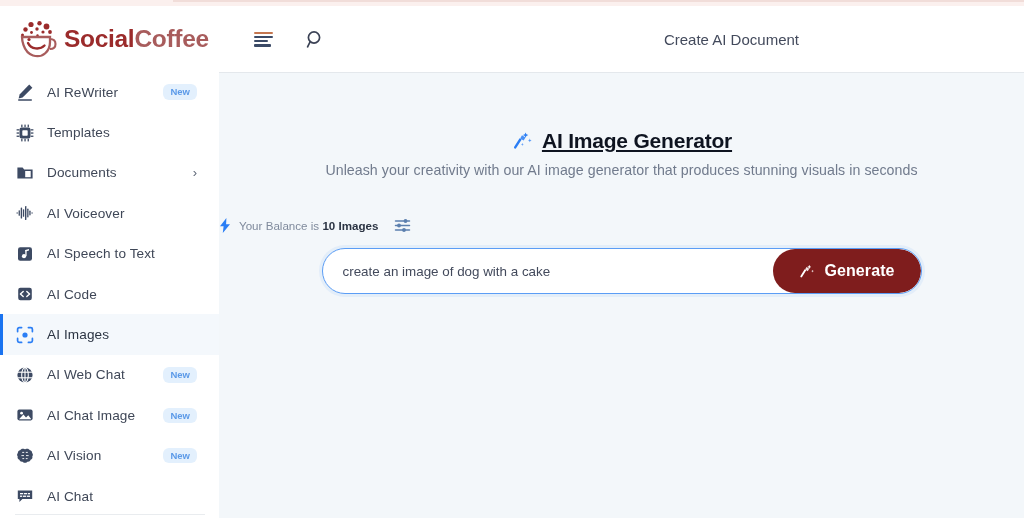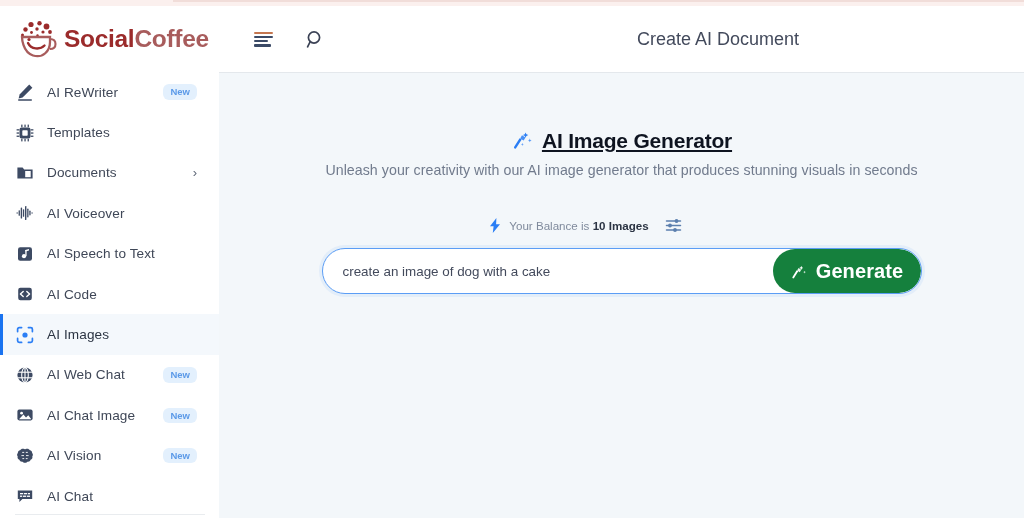--- a/index.html
+++ b/index.html
@@ -43,21 +43,21 @@
   .hamburger { width: 19px; height: 15px; display: flex; flex-direction: column;
     justify-content: space-between; }
   .hamburger i { display: block; height: 2.4px; border-radius: 1px; background: #3b4a66; }
   .hamburger i:nth-child(1) { width: 100%; background: #c4764f; }
   .hamburger i:nth-child(2) { width: 100%; }
   .hamburger i:nth-child(3) { width: 72%; }
   .hamburger i:nth-child(4) { width: 86%; }
 
   .create-doc {
     position: absolute; right: 21px; top: 50%; transform: translateY(-50%);
-    font-size: 18px; color: #434a5c; white-space: nowrap; cursor: pointer;
+    font-size: 15px; color: #434a5c; white-space: nowrap; cursor: pointer;
   }
 
   
   .sidebar {
     position: absolute; top: 72px; left: 0; width: 219px; height: 446px;
     background: #ffffff; padding-top: 0px; overflow: hidden;
   }
   .nav-item {
     position: relative; display: flex; align-items: center; height: 40.4px;
     padding-left: 16px; cursor: pointer; gap: 13px;
@@ -103,21 +103,21 @@
   .title-icon { width: 22px; height: 22px; flex: none; }
   .page-title {
     font-size: 21px; font-weight: 700; color: #0e1420; letter-spacing: -0.2px; text-decoration: underline;
   }
   .subtitle {
     text-align: center; font-size: 14.2px; color: #717b8d;
     margin-top: 9px; letter-spacing: 0.05px;
   }
 
   .balance-row {
-    display: flex; align-items: center; justify-content: center;
+    display: flex; align-items: center; justify-content: flex-start;
     gap: 8px; margin: 39px 72px 0 0;
   }
   .bolt { width: 12px; height: 15px; flex: none; }
   .balance-text { font-size: 11.6px; color: #7f8a9c; white-space: nowrap; }
   .balance-text b { color: #2b3443; font-weight: 700; }
   .sliders-btn { width: 17px; height: 17px; cursor: pointer; margin-left: 8px; }
 
   .prompt-wrap {
     position: relative; margin: 14px auto 0 auto; width: 600px; height: 46px;
   }
@@ -126,24 +126,24 @@
     border: 1.4px solid #5b9df5; border-radius: 26px; background: #ffffff;
     box-shadow: 0 0 0 3px rgba(120,175,250,0.13);
     display: flex; align-items: center; overflow: hidden;
   }
   .prompt-input {
     flex: 1; height: 100%; border: none; outline: none; background: transparent;
     padding-left: 20px; font-size: 13.4px; color: #434a5c;
     font-family: "Liberation Sans", sans-serif;
   }
   .generate-btn {
-    width: 148px; height: 100%; background: #15803d; color: #fff;
+    width: 148px; height: 100%; background: #7f1d1d; color: #fff;
     border: none; border-radius: 26px; display: flex; align-items: center;
     justify-content: center; gap: 9px; cursor: pointer; flex: none;
-    font-size: 20px; font-weight: 700; letter-spacing: 0.1px;
+    font-size: 16px; font-weight: 700; letter-spacing: 0.1px;
     font-family: "Liberation Sans", sans-serif;
   }
   .gen-icon { width: 17px; height: 17px; flex: none; }
 </style>
 </head>
 <body>
 
 <div id="app">
 
   <div class="top-strip"></div>

